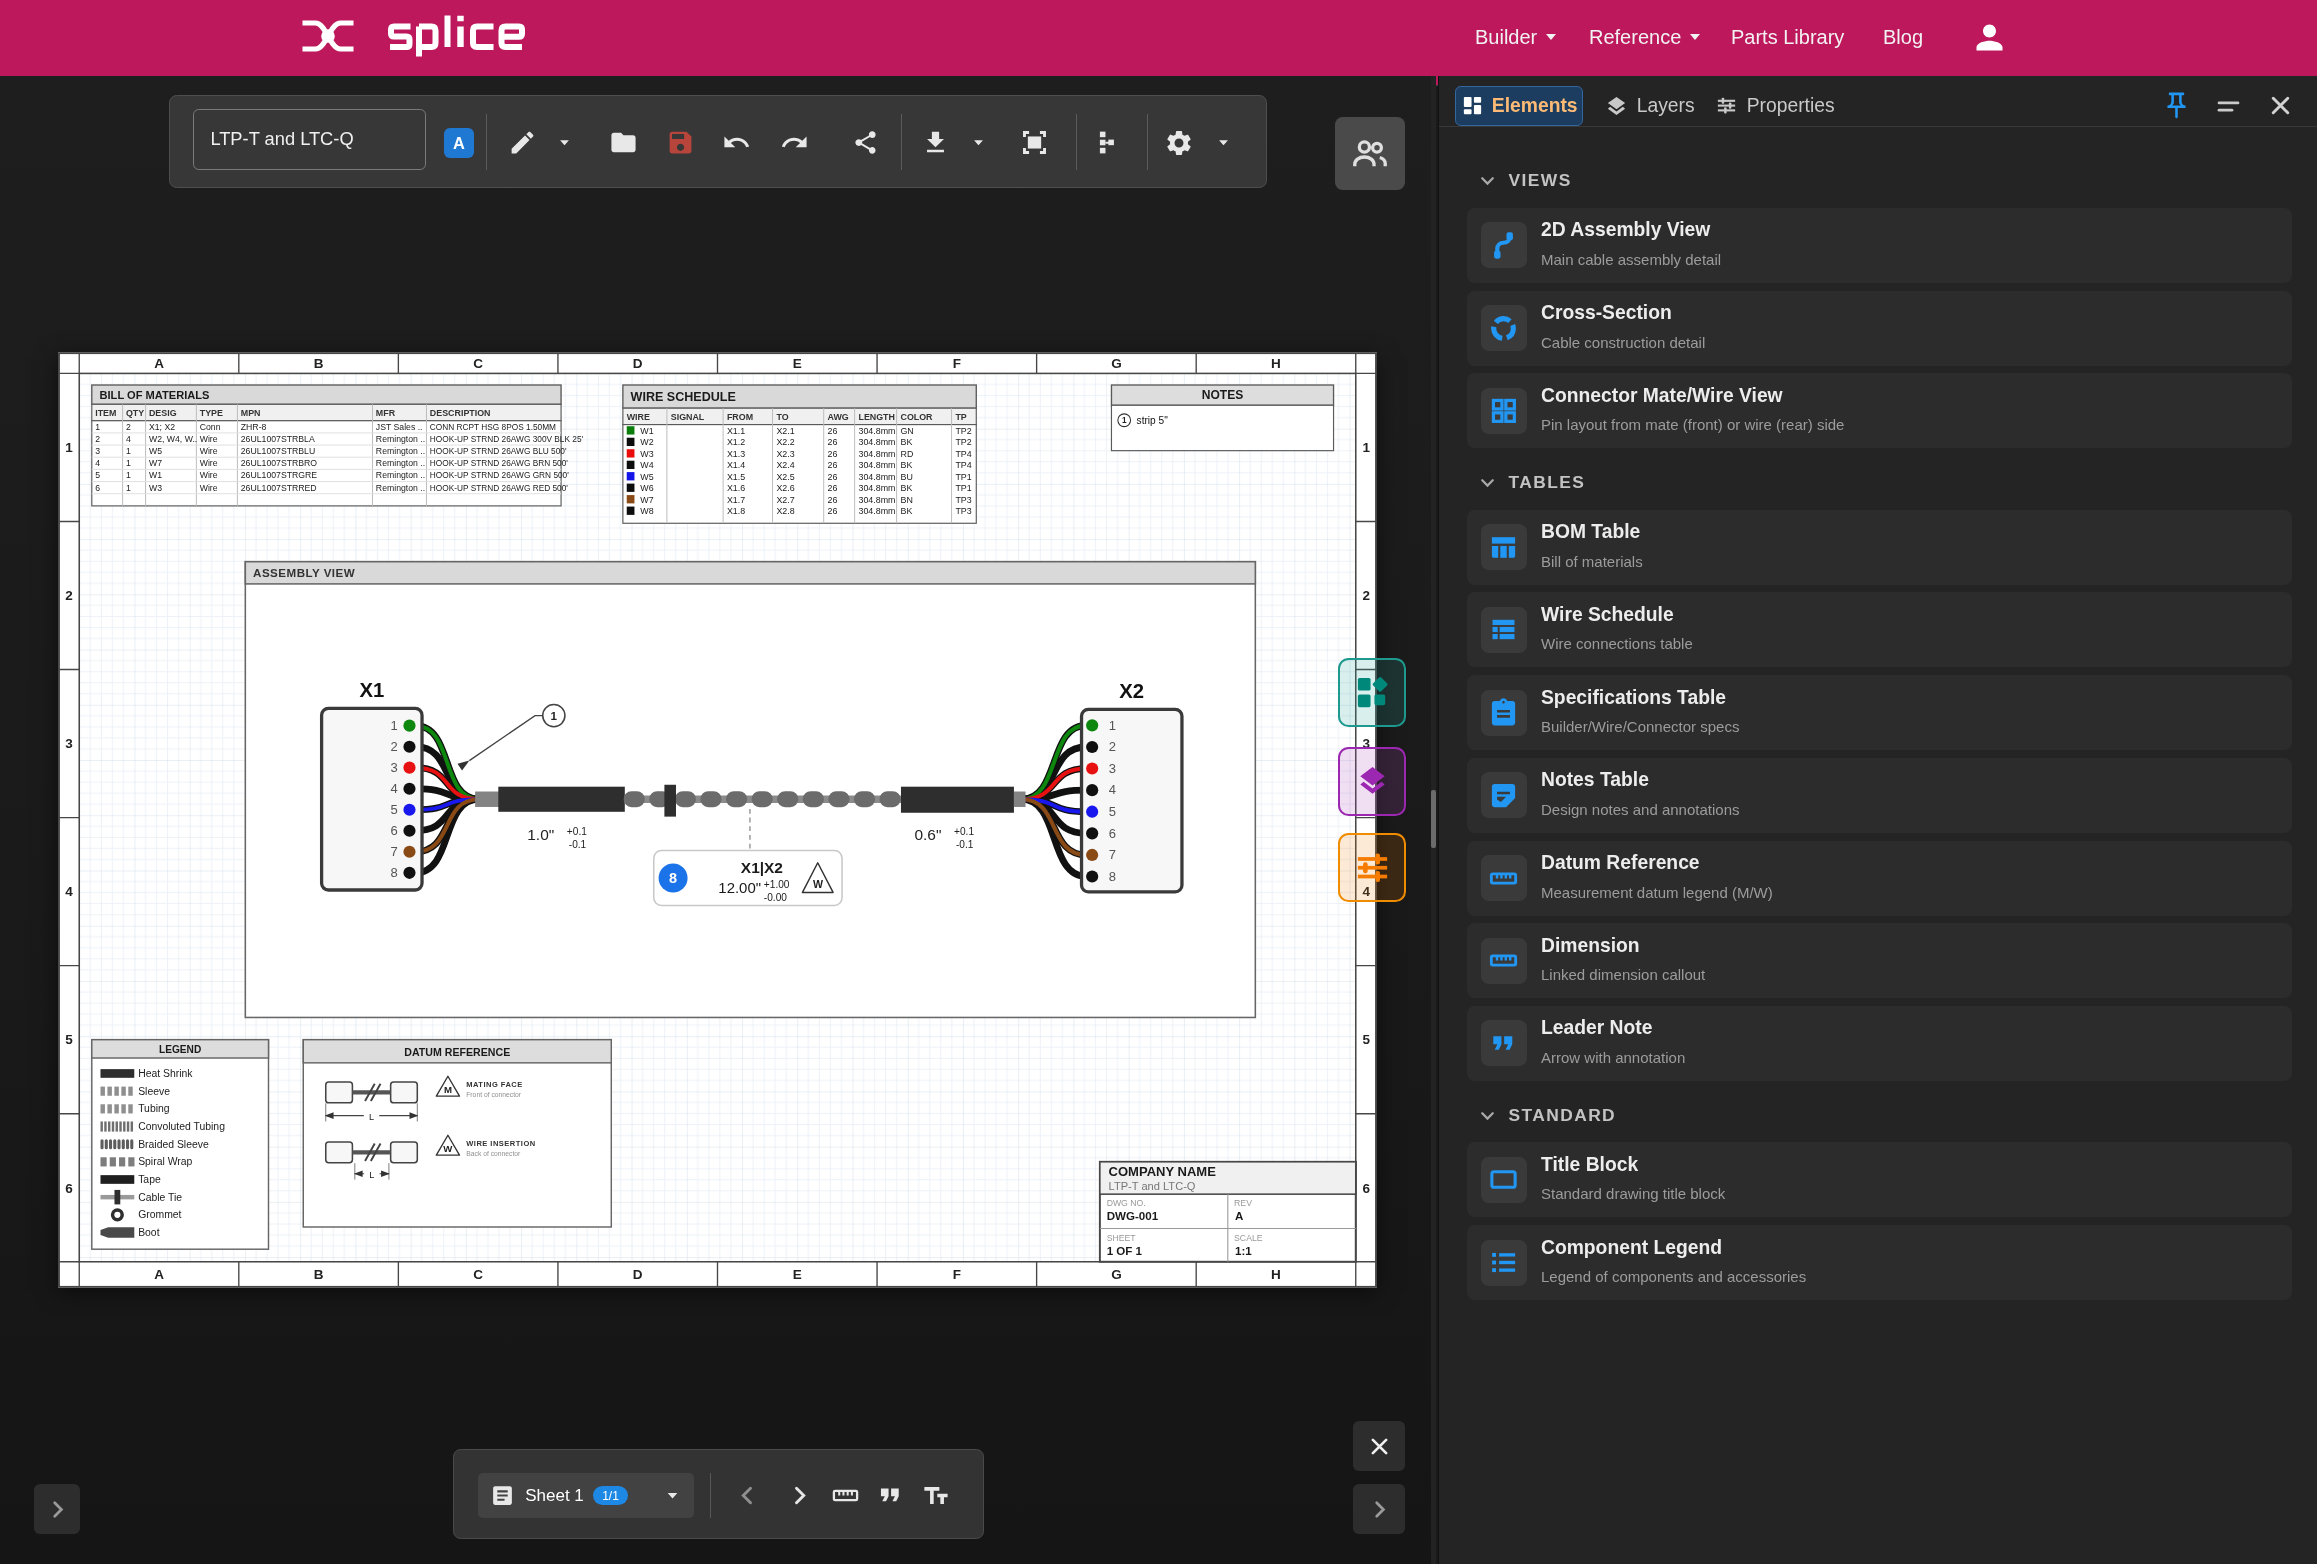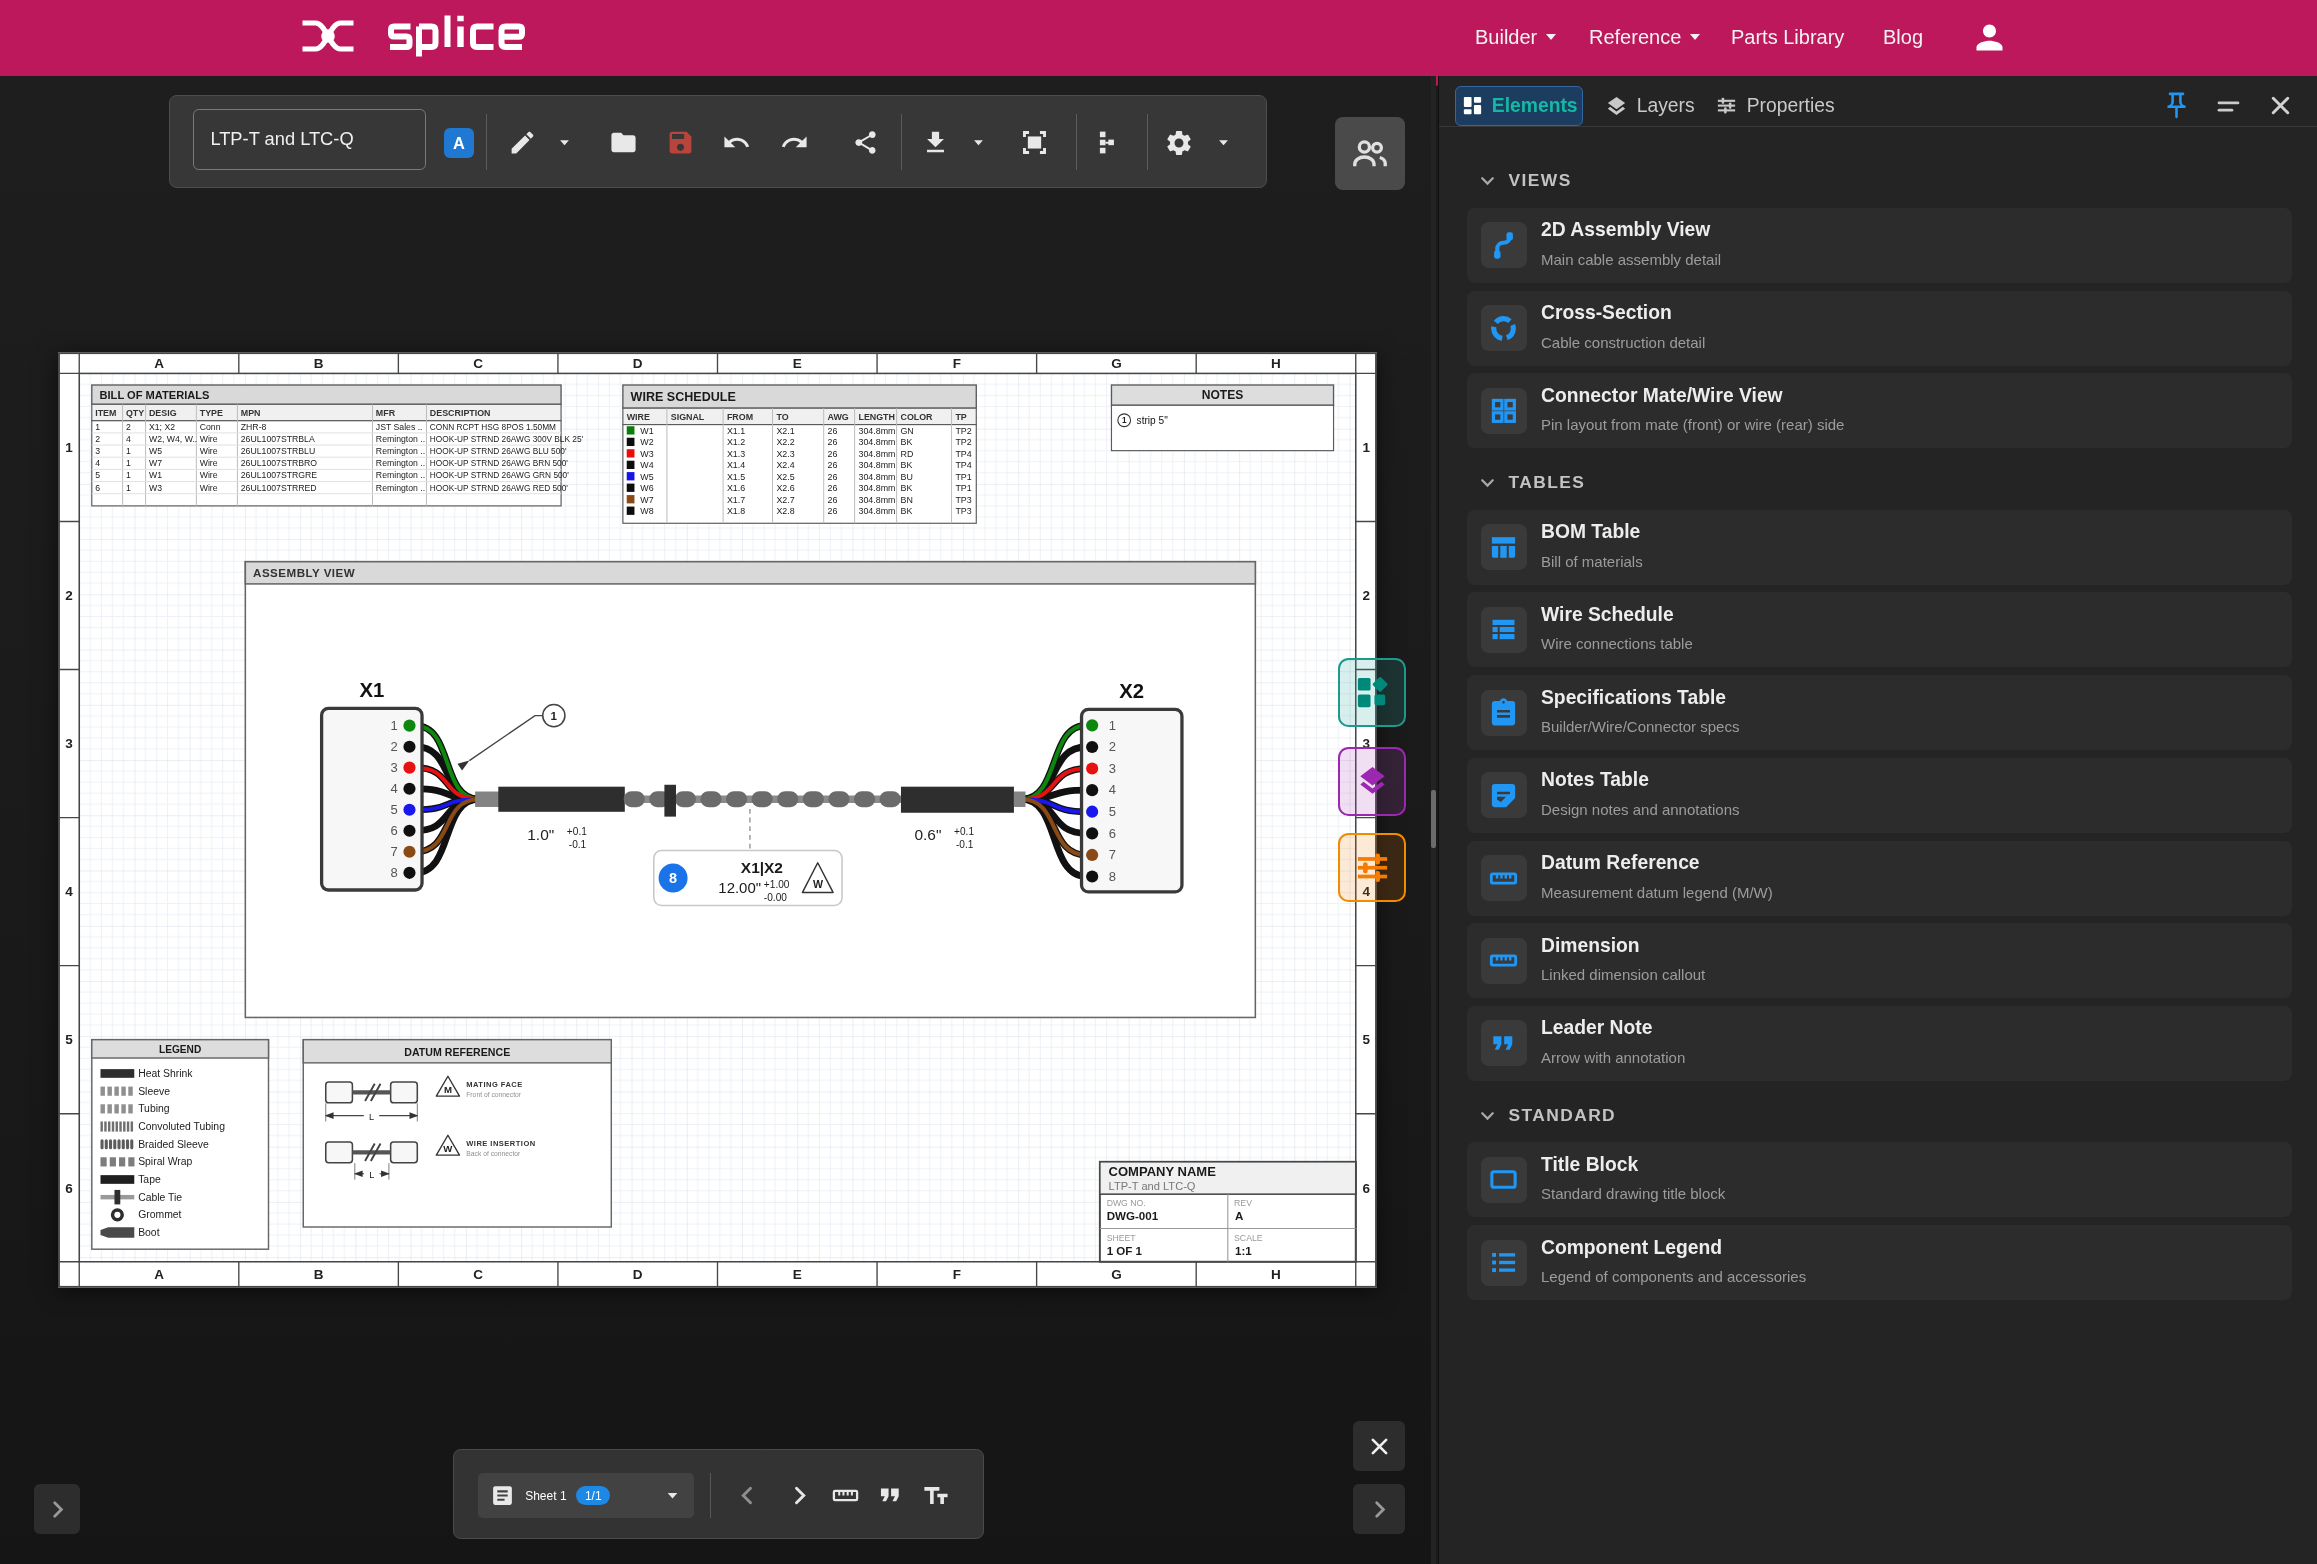--- a/index.html
+++ b/index.html
@@ -15,21 +15,21 @@
 .peoplebtn{position:absolute;left:1335px;top:41px;width:70px;height:73px;background:#4a4a4a;border-radius:7.7px;display:flex;align-items:center;justify-content:center}
 .sheet{position:absolute;left:58px;top:276px;width:1319px;height:936px;box-shadow:0 3.9px 21px rgba(0,0,0,.55)}
 .fab{position:absolute;width:68px;height:69px;border-radius:10.6px;display:flex;align-items:center;justify-content:center}
 .bbar{position:absolute;left:453px;top:1373px;width:531px;height:90px;background:#333333;border:1.9px solid #4a4a4a;border-radius:7.7px}
 .bsel{position:absolute;left:24px;top:23px;width:216px;height:45px;background:#424242;border-radius:4.8px;display:flex;align-items:center}
 .badge{background:#1e88e5;color:#fff;border-radius:11.6px;font-size:12px;padding:2.9px 8.7px;margin-left:9.7px}
 .bico{position:absolute;top:0;height:90px;display:flex;align-items:center}
 .sqbtn{position:absolute;width:52px;height:50px;background:#2d2d2d;border-radius:5.8px;display:flex;align-items:center;justify-content:center}
 .side{position:absolute;left:1438px;top:76px;width:880px;height:1488px;background:#242424;border-left:1.9px solid #101010}
 .tabs{position:absolute;left:0;top:0;width:100%;height:51px;border-bottom:1.9px solid #383838}
-.tab-act{position:absolute;left:16.4px;top:9.7px;width:128px;height:40px;background:#1d3d60;border:1.9px solid #33679f;border-radius:5.8px;display:flex;align-items:center;justify-content:center;gap:7.7px;color:#14b8a6;font-size:19.3px;font-weight:bold}
+.tab-act{position:absolute;left:16.4px;top:9.7px;width:128px;height:40px;background:#1d3d60;border:1.9px solid #33679f;border-radius:5.8px;display:flex;align-items:center;justify-content:center;gap:7.7px;color:#fdba74;font-size:19.3px;font-weight:bold}
 .tab{position:absolute;top:9.7px;height:40px;display:flex;align-items:center;gap:8.7px;color:#c9c9c9;font-size:19.3px}
 .sec{display:flex;align-items:center;gap:10.6px;color:#c3c3c3;font-size:17.4px;font-weight:bold;letter-spacing:1.4px;margin:21px 0 13.5px 38px;height:27px}
 .card{width:825px;height:75px;background:#2c2c2c;border-radius:7.7px;margin:0 0 7.7px 28px;position:relative}
 .tile{position:absolute;left:13.5px;top:14.5px;width:46px;height:46px;background:#3a3a3a;border-radius:7.7px;display:flex;align-items:center;justify-content:center}
 .ct{position:absolute;left:74px;top:11.6px;color:#ededed;font-size:19.3px;font-weight:bold}
 .cs{position:absolute;left:74px;top:43px;color:#9c9c9c;font-size:15px}
 </style></head><body>
 <div class="hdr">
     <svg class="logo" width="261" height="56" viewBox="0 0 260 56">
 <g fill="none" stroke="#fff" stroke-width="5">
@@ -604,21 +604,21 @@
         </g>
       </svg>
     </div>
     <div class="bbar">
       <div class="bsel">
         <span style="margin-left:11.6px;display:flex">
           <svg width="25" height="25" viewBox="0 0 24 24">
             <path fill="#e8e8e8" d="M19 3H5c-1.1 0-2 .9-2 2v14c0 1.1.9 2 2 2h14c1.1 0 2-.9 2-2V5c0-1.1-.9-2-2-2zm-5 14H7v-2h7v2zm3-4H7v-2h10v2zm0-4H7V7h10v2z"></path>
           </svg>
         </span>
-        <span style="color:#fff;font-size:12px;margin-left:10.6px">Sheet 1</span>
+        <span style="color:#fff;font-size:17px;margin-left:10.6px">Sheet 1</span>
         <span class="badge">1/1</span>
         <span style="margin-left:auto;margin-right:9.7px;display:flex">
           <svg width="23" height="23" viewBox="0 0 24 24">
             <path fill="#e8e8e8" d="M7 9.5h10L12 15z"></path>
           </svg>
         </span>
       </div>
       <div style="position:absolute;left:256px;top:23px;width:1px;height:45px;background:#585858"></div>
       <div class="bico" style="left:279px">
         <svg width="29" height="29" viewBox="0 0 24 24">

